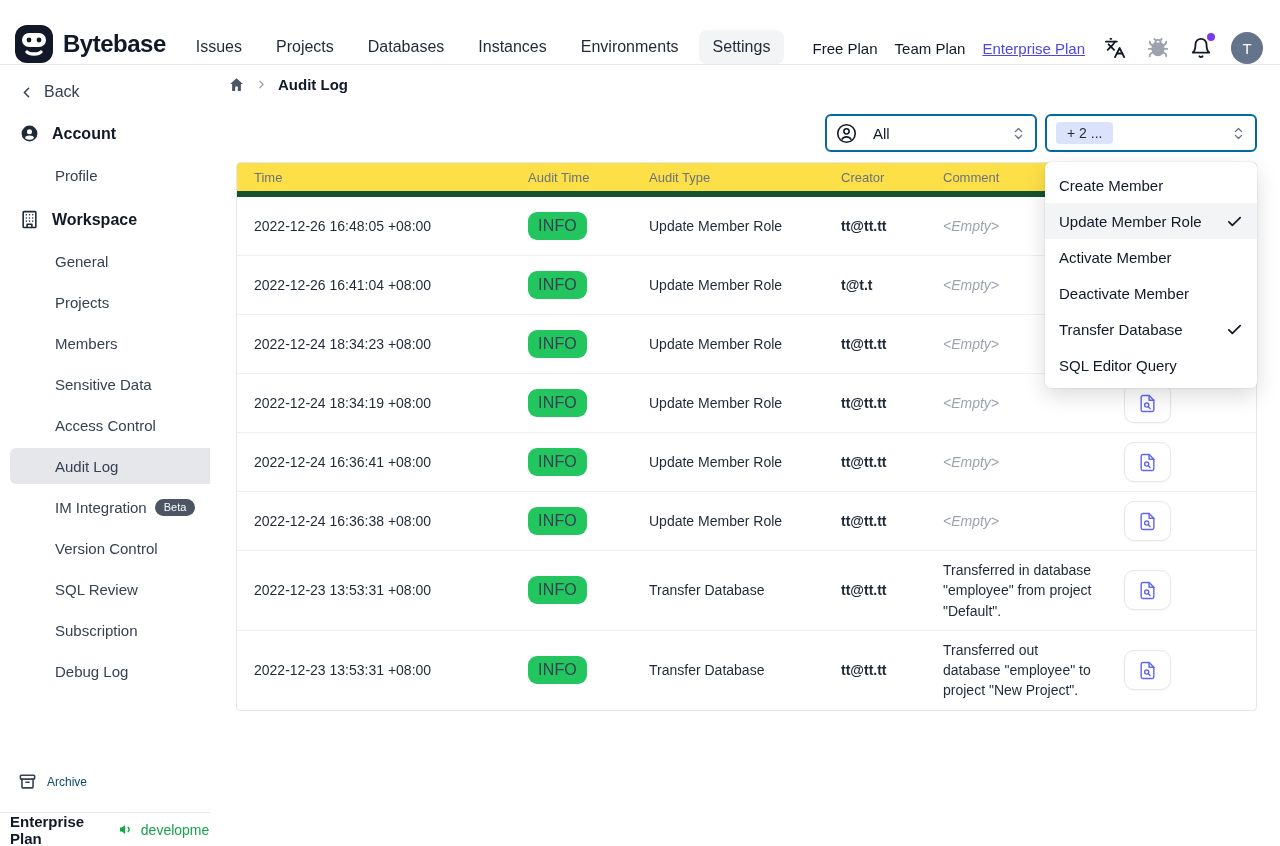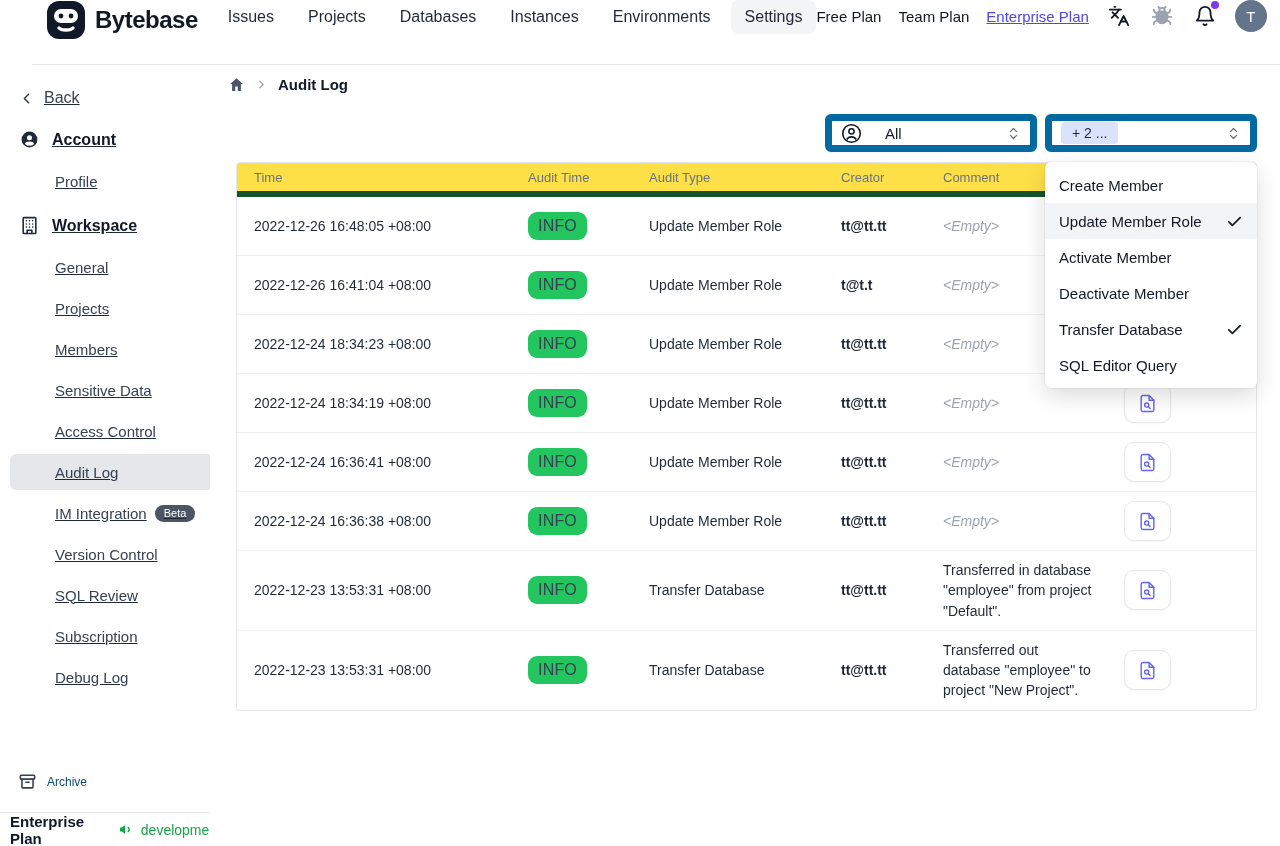--- a/index.html
+++ b/index.html
@@ -6,55 +6,55 @@
   html,body { margin:0; padding:0; }
   body {
     width:1280px; height:846px; position:relative; overflow:hidden;
     background:#fff; color:#1f2937;
     font-family:"Liberation Sans", sans-serif; font-size:14px;
   }
   
   .topnav {
     position:absolute; top:0; left:0; right:0; height:65px;
     background:#fff; border-bottom:1px solid #e5e7eb;
-    display:flex; align-items:flex-start; padding:0 17px 0 14px;margin-left:32px;
+    display:flex; align-items:flex-end; padding:0 17px 0 14px;
   }
   .brand { display:flex; align-items:center; gap:9px; cursor:pointer; }
   .brand-text { font-size:24px; font-weight:700; color:#111827; letter-spacing:-0.5px; }
   .nav-links { display:flex; align-items:center; gap:6px; margin-left:16px; }
   .nav-link { padding:8px 14px; border-radius:8px; font-size:16px; color:#1f2937; cursor:pointer; white-space:nowrap; }
   .nav-link.active { background:#f3f4f6; }
   .topnav-right { margin-left:auto; display:flex; align-items:center; gap:17px; }
   .plan-link { font-size:15px; color:#111827; cursor:pointer; white-space:nowrap; }
   .plan-link.enterprise { color:#4f46e5; text-decoration:underline; }
   .icon-btn { display:flex; align-items:center; justify-content:center; width:26px; height:26px; cursor:pointer; position:relative; }
   .bell-dot { position:absolute; top:-2px; right:-1px; width:8px; height:8px; border-radius:50%; background:#7c3aed; }
   .avatar { width:32px; height:32px; border-radius:50%; background:#64748b; color:#fff; display:flex; align-items:center; justify-content:center; font-size:15px; cursor:pointer; }
   
-  .sidebar { position:absolute; top:71px; left:0; bottom:0; width:232px; background:#fff; border-right:1px solid #e5e7eb;text-decoration:underline; }
+  .sidebar { position:absolute; top:65px; left:0; bottom:0; width:232px; background:#fff; border-right:1px solid #e5e7eb; }
   .back-row { display:flex; align-items:center; gap:9px; padding:18px 16px 6px 18px; font-size:16px; color:#374151; cursor:pointer; }
   .side-header { display:flex; align-items:center; gap:13px; padding:10px 16px 9px 20px; margin-top:7px; font-size:16px; font-weight:600; color:#111827; }
   .side-item {
     display:flex; align-items:center; margin:5px 10px; padding:8px 8px 8px 45px;
     border-radius:6px; font-size:15px; color:#374151; cursor:pointer; min-height:36px;
   }
   .side-item.active { background:#e5e7eb; }
   .beta-badge { margin-left:8px; background:#4b5563; color:#fff; font-size:11px; font-weight:500; padding:3px 9px; border-radius:9999px; line-height:1;text-align:right; }
   .archive-row { position:absolute; left:0; right:0; bottom:47px; display:flex; align-items:center; gap:10px; padding:8px 16px 8px 18px; font-size:12px; color:#0c4a6e; cursor:pointer; }
   .side-footer { position:absolute; left:0; right:0; bottom:0; height:34px; border-top:1px solid #e5e7eb; display:flex; align-items:center; gap:7px; padding:0 10px; background:#fff; }
   .side-footer .plan-name { font-size:15px; font-weight:700; color:#111827; }
   .side-footer .env-name { font-size:14px; color:#16a34a; }
   
   .main { position:absolute; top:65px; left:210px; right:0; bottom:0; background:#fff; }
   .breadcrumb { position:absolute; top:11px; left:18px; display:flex; align-items:center; gap:10px; }
   .breadcrumb .page-title { font-size:15px; font-weight:600; color:#111827; }
   .filters { position:absolute; top:49px; left:615px; display:flex; gap:8px; }
   .select {
-    width:212px; height:38px; background:#fff; border:7px solid #0369a1; border-radius:6px;
-    display:flex; align-items:center; gap:23px; padding:0 9px; cursor:pointer;
+    width:212px; height:38px; background:#fff; border:2px solid #0369a1; border-radius:6px;
+    display:flex; align-items:center; gap:16px; padding:0 9px; cursor:pointer;
     box-shadow:0 1px 2px rgba(0,0,0,.03);
   }
   .select .chevrons { margin-left:auto; display:flex; }
   .select-value { font-size:15px; color:#111827; }
   .filter-tag { background:#dbe3fc; color:#1f2937; font-size:14px; padding:4px 11px; border-radius:4px; line-height:1; }
   
   .audit-table { position:absolute; top:97px; left:26px; width:1021px; border:1px solid #e5e7eb; border-radius:4px; overflow:hidden; background:#fff; }
   .thead, .row { display:grid; grid-template-columns:275px 121px 192px 102px 181px 1fr; }
   .thead { height:34px; background:#fde047; border-bottom:6px solid #14532d; align-items:center; }
   .th { font-size:13px; color:#6b7280; padding:0 16px; white-space:nowrap; }

